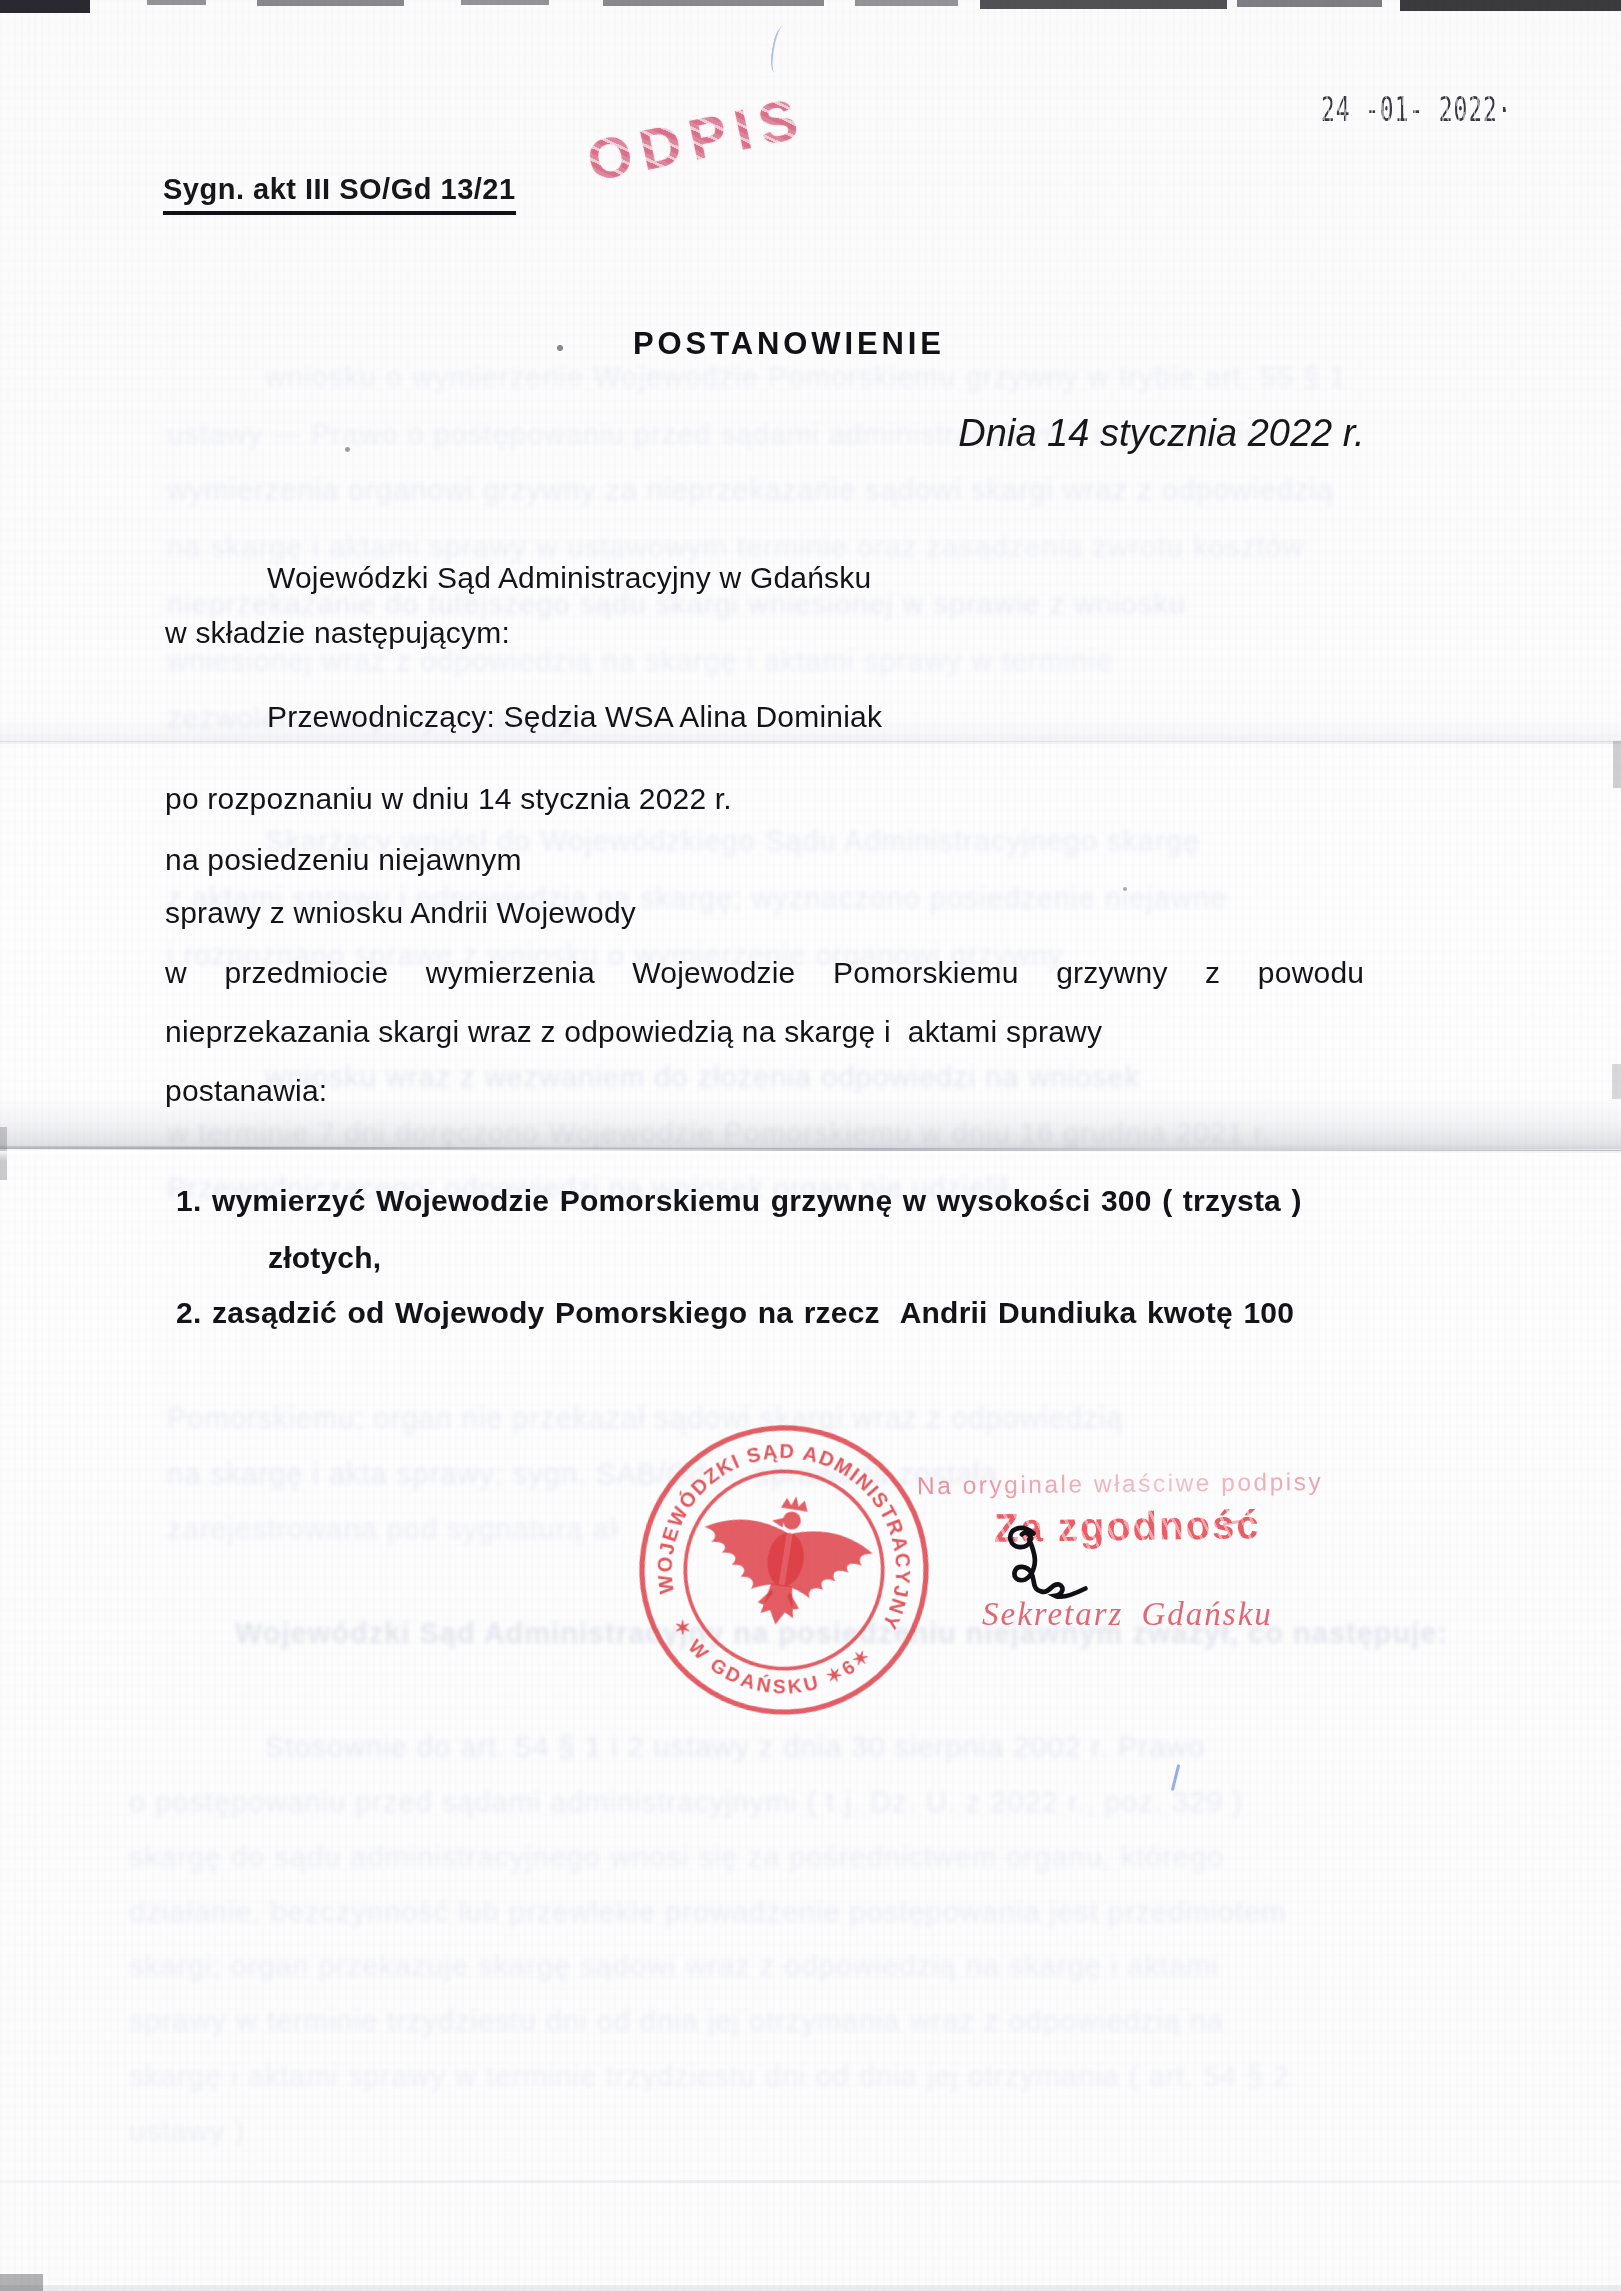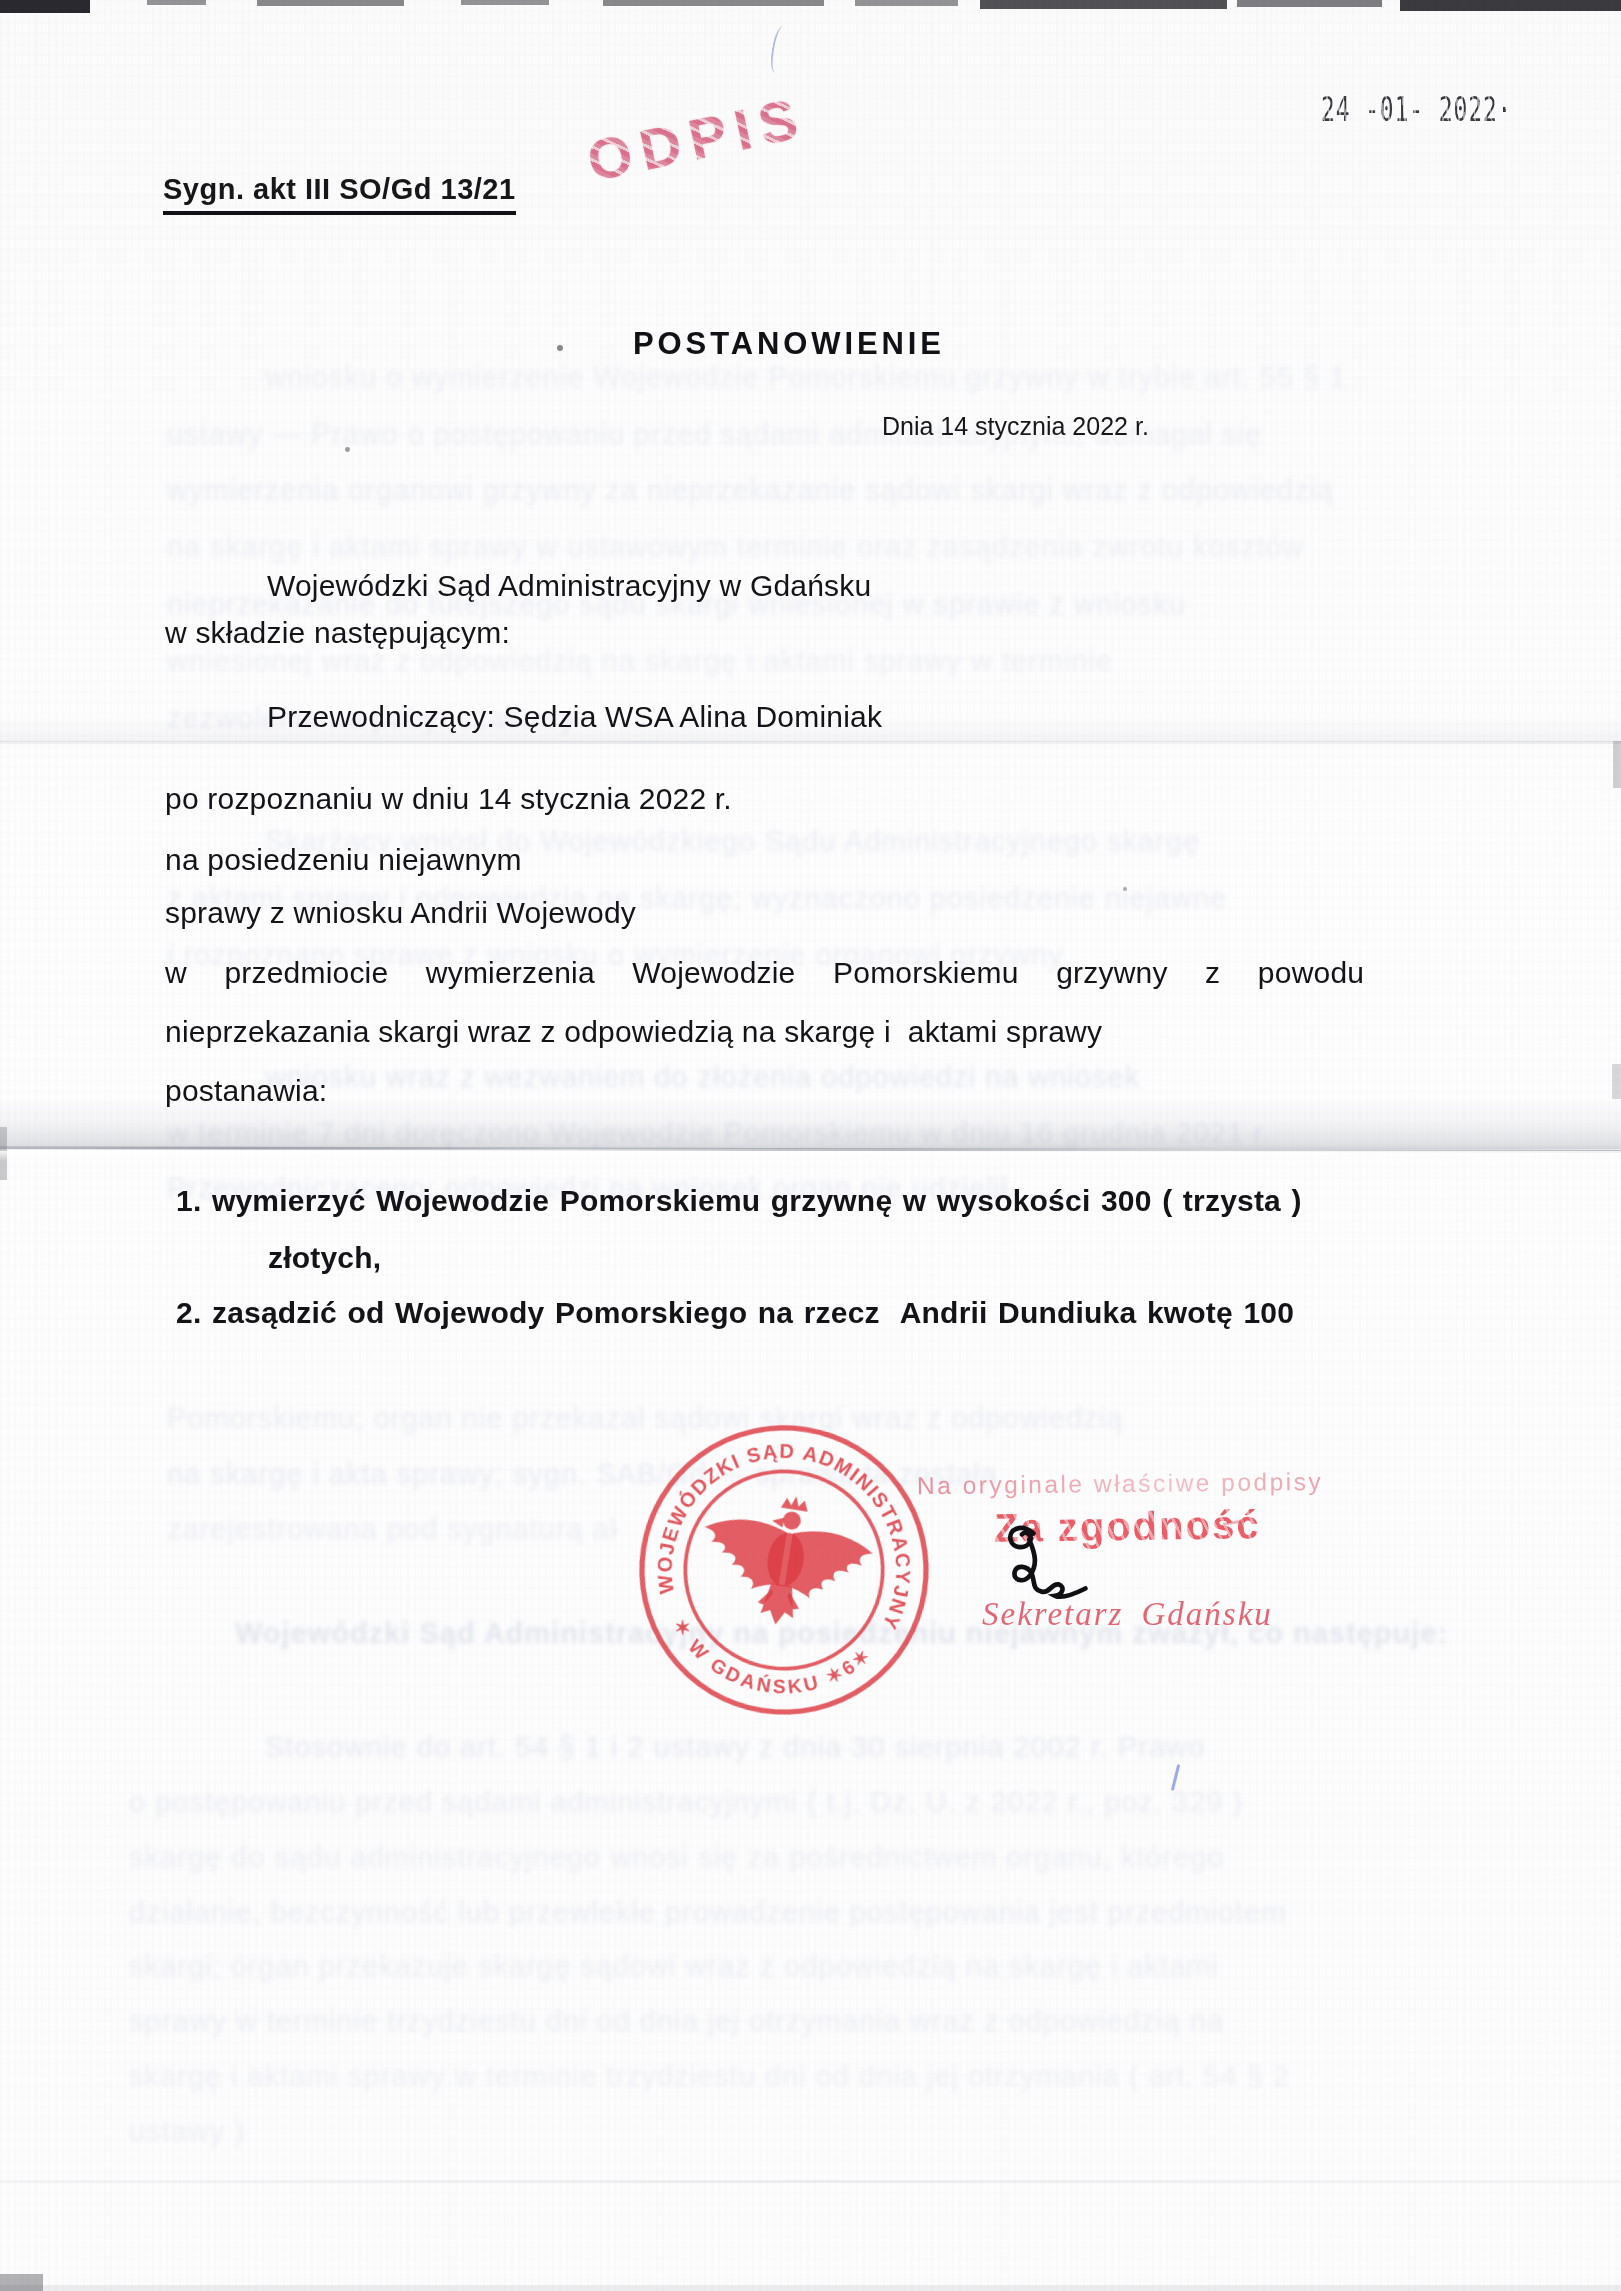--- a/index.html
+++ b/index.html
@@ -19,21 +19,21 @@
   .bold{font-weight:bold;}
   .case-number{
     position:absolute;left:163px;top:173px;font-size:29px;font-weight:bold;
     padding-bottom:4.9px;border-bottom:4.9px solid #101016;letter-spacing:0.5px;
   }
   .doc-title{
     position:absolute;left:392px;top:326px;width:794px;text-align:center;
     font-size:31px;font-weight:bold;letter-spacing:3.9px;color:#121216;
   }
   .doc-date{
-    position:absolute;left:882px;top:412px;width:559px;text-align:left;font-size:25px;
+    position:absolute;left:882px;top:412px;width:559px;text-align:center;font-size:38px;font-style:italic;
   }
   .odpis{
     position:absolute;left:586px;top:106px;font-size:57px;font-weight:bold;
     letter-spacing:8.8px;color:rgba(201,44,84,0.55);transform:rotate(-12deg);
     -webkit-mask-image:repeating-linear-gradient(37deg,rgba(0,0,0,1) 0 4.9px,rgba(0,0,0,0.35) 4.9px 7.8px,rgba(0,0,0,0.85) 7.8px 11.8px);
     mask-image:repeating-linear-gradient(37deg,rgba(0,0,0,1) 0 4.9px,rgba(0,0,0,0.35) 4.9px 7.8px,rgba(0,0,0,0.85) 7.8px 11.8px);
     text-shadow:0 0 2px rgba(201,44,84,0.25);
   }
   .date-stamp{
     position:absolute;left:1321px;top:90px;font-family:"DejaVu Sans Mono",monospace;
@@ -132,21 +132,21 @@
   <div class="crease-line" style="top:2180px;background:linear-gradient(to right,rgba(130,134,146,.06),rgba(130,134,146,.12) 50%,rgba(130,134,146,.05));"></div>
 
   <div class="odpis">ODPIS</div>
   <div class="date-stamp">24 -01- 2022·</div>
 
   <div class="case-number">Sygn. akt III SO/Gd 13/21</div>
   <div class="dust" style="left:557px;top:345px;width:5.9px;height:5.9px;opacity:.6;"></div>
   <div class="doc-title">POSTANOWIENIE</div>
   <div class="doc-date">Dnia 14 stycznia 2022 r.</div>
 
-  <div class="line" style="left:267px;top:561px;margin-top:8px;">Wojewódzki Sąd Administracyjny w Gdańsku</div>
+  <div class="line" style="left:267px;top:561px;">Wojewódzki Sąd Administracyjny w Gdańsku</div>
   <div class="line" style="left:165px;top:616px;">w składzie następującym:</div>
   <div class="line" style="left:267px;top:700px;">Przewodniczący: Sędzia WSA Alina Dominiak</div>
   <div class="line" style="left:165px;top:782px;">po rozpoznaniu w dniu 14 stycznia 2022 r.</div>
   <div class="line" style="left:165px;top:843px;">na posiedzeniu niejawnym</div>
   <div class="line" style="left:165px;top:896px;">sprawy z wniosku Andrii Wojewody</div>
   <div class="line" style="left:165px;top:956px;word-spacing:29px;">w przedmiocie wymierzenia Wojewodzie Pomorskiemu grzywny z powodu</div>
   <div class="line" style="left:165px;top:1015px;">nieprzekazania skargi wraz z odpowiedzią na skargę i  aktami sprawy</div>
   <div class="line" style="left:165px;top:1074px;">postanawia:</div>
 
   <div class="line bold" style="left:176px;top:1184px;word-spacing:2px;">1. wymierzyć Wojewodzie Pomorskiemu grzywnę w wysokości 300 ( trzysta )</div>

